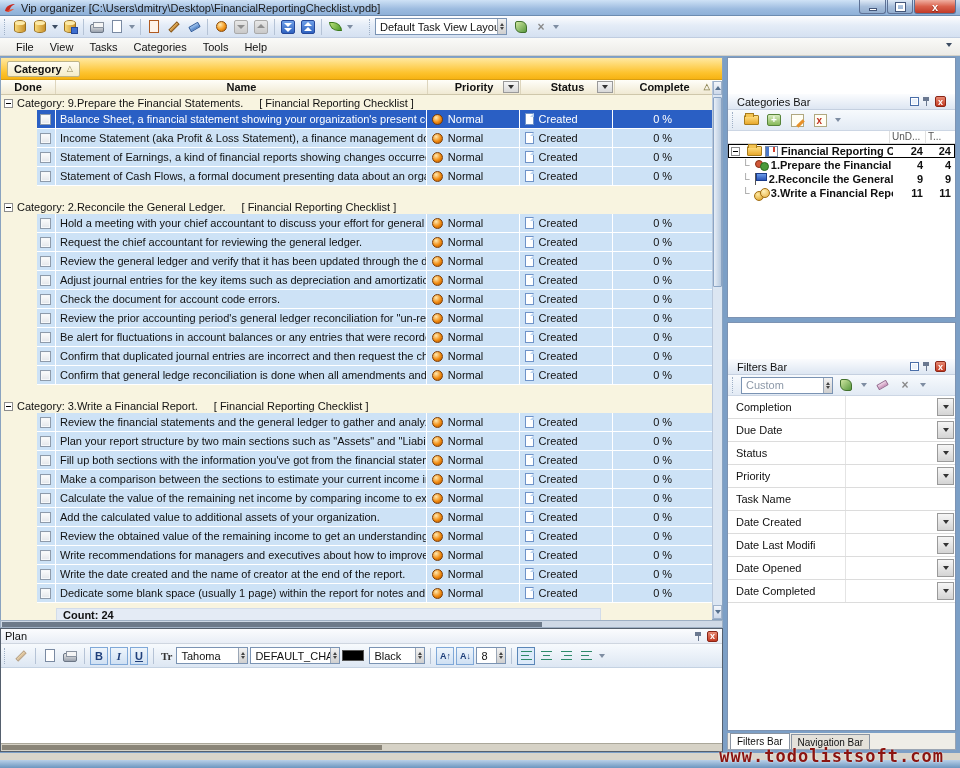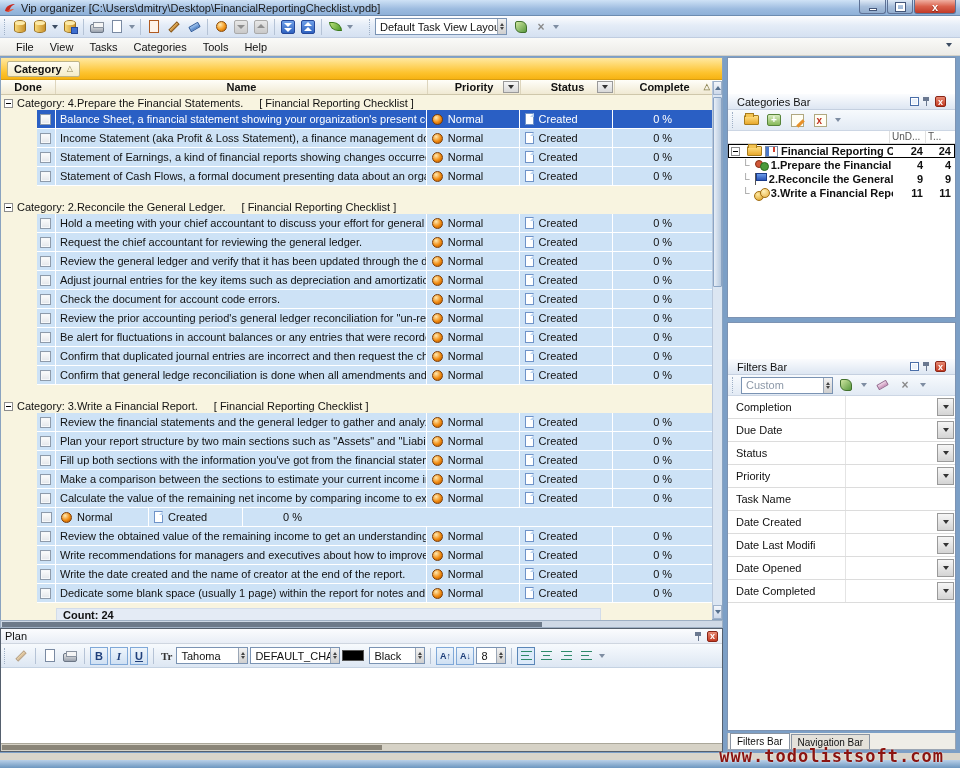--- a/index.html
+++ b/index.html
@@ -366,21 +366,21 @@
         </span>
     </div>
     <div class="th c-comp">
         <span>Complete</span>
       <span class="sort-tri"></span>
     </div>
   </div>
   <div class="tbody" id="table-body">
       <div class="group-row">
         <span class="toggle"></span>
-        <span class="group-label">Category: 4.Prepare the Financial Statements.</span>
+        <span class="group-label">Category: 9.Prepare the Financial Statements.</span>
         <span class="group-tag">[ Financial Reporting Checklist ]</span>
       </div>
       <div class="trow selected">
         <div class="cell c-done">
           <span class="checkbox"></span>
         </div>
         <div class="cell c-name">Balance Sheet, a financial statement showing your organization's present condition, including the owner</div>
         <div class="cell c-prio">
           <span class="prio-ball"></span>
           <span>Normal</span>
@@ -655,20 +655,21 @@
         <div class="cell c-stat">
           <span class="doc-ico"></span>
           <span>Created</span>
         </div>
         <div class="cell c-comp">0 %</div>
       </div>
       <div class="trow">
         <div class="cell c-done">
           <span class="checkbox"></span>
         </div>
+        <div class="cell c-name">Add the calculated value to additional assets of your organization.</div>
         <div class="cell c-prio">
           <span class="prio-ball"></span>
           <span>Normal</span>
         </div>
         <div class="cell c-stat">
           <span class="doc-ico"></span>
           <span>Created</span>
         </div>
         <div class="cell c-comp">0 %</div>
       </div>

